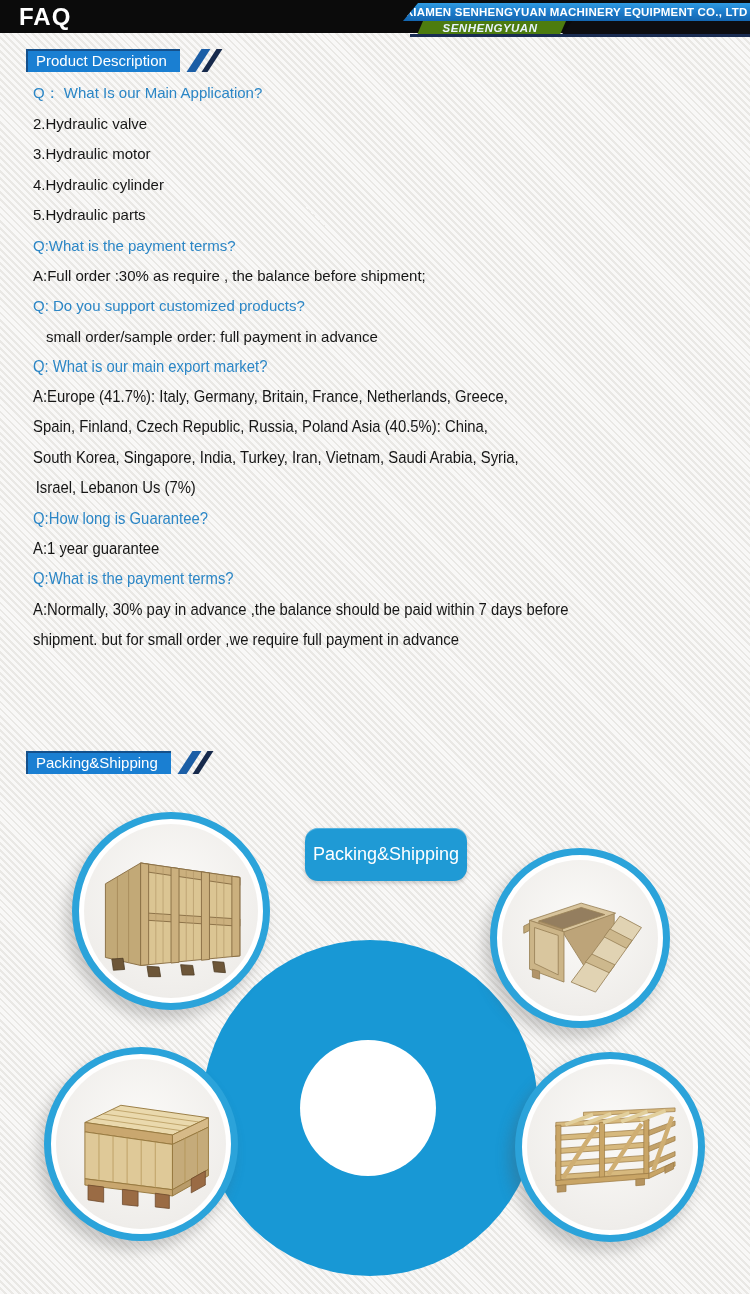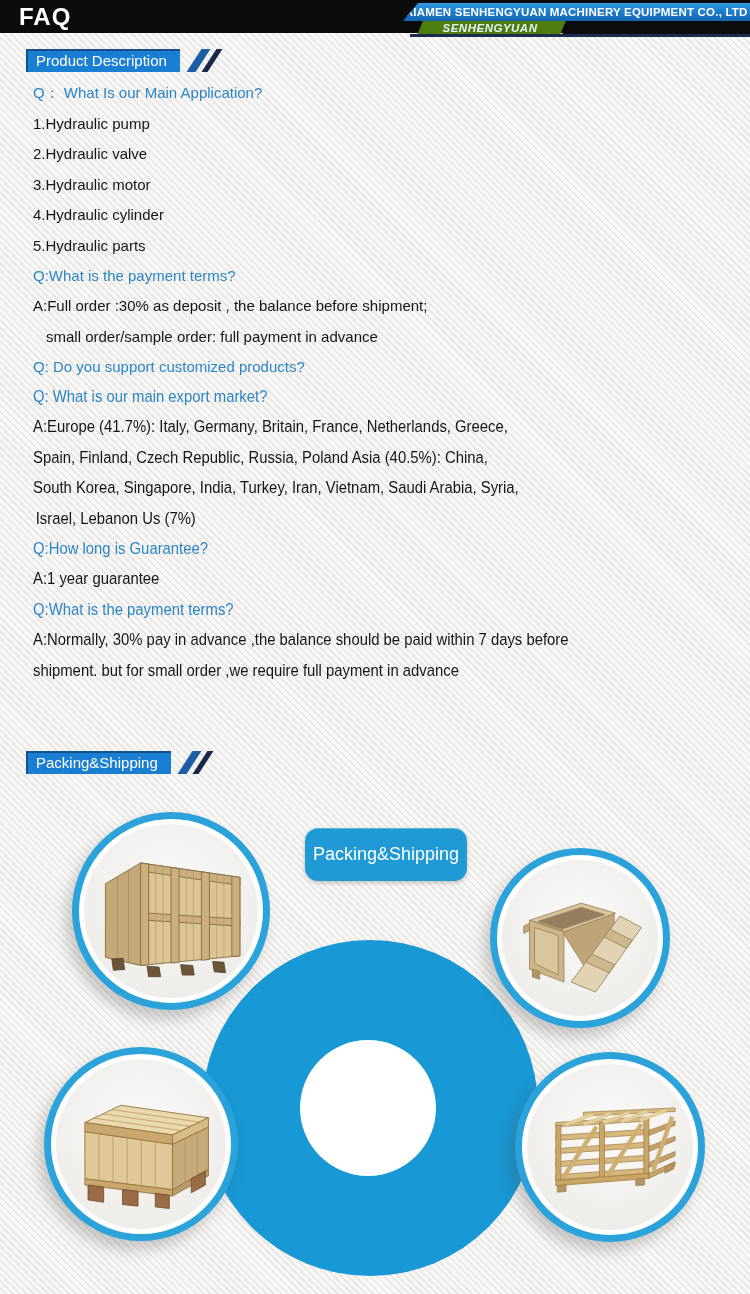--- a/index.html
+++ b/index.html
@@ -75,29 +75,28 @@
 </div>
 
 <div class="sec-header" style="top:45px;">
   <div class="sec-box">Product Description</div>
   <div class="slash s1"></div>
   <div class="slash s2"></div>
 </div>
 
 <div class="faq-lines">
   <div class="line q">Q： What Is our Main Application?</div>
-  <div class="line a">1.Hydraulic pump</div>
   <div class="line a">2.Hydraulic valve</div>
   <div class="line a">3.Hydraulic motor</div>
   <div class="line a">4.Hydraulic cylinder</div>
   <div class="line a">5.Hydraulic parts</div>
   <div class="line q">Q:What is the payment terms?</div>
-  <div class="line a">A:Full order :30% as deposit , the balance before shipment;</div>
+  <div class="line a">A:Full order :30% as require , the balance before shipment;</div>
+  <div class="line q">Q: Do you support customized products?</div>
   <div class="line a indent">small order/sample order: full payment in advance</div>
-  <div class="line q">Q: Do you support customized products?</div>
   <div class="line q narrow">Q: What is our main export market?</div>
   <div class="line a narrow">A:Europe (41.7%): Italy, Germany, Britain, France, Netherlands, Greece,</div>
   <div class="line a narrow">Spain, Finland, Czech Republic, Russia, Poland Asia (40.5%): China,</div>
   <div class="line a narrow">South Korea, Singapore, India, Turkey, Iran, Vietnam, Saudi Arabia, Syria,</div>
   <div class="line a narrow indent-sm">Israel, Lebanon Us (7%)</div>
   <div class="line q narrow">Q:How long is Guarantee?</div>
   <div class="line a narrow">A:1 year guarantee</div>
   <div class="line q narrow">Q:What is the payment terms?</div>
   <div class="line a narrow">A:Normally, 30% pay in advance ,the balance should be paid within 7 days before</div>
   <div class="line a narrow">shipment. but for small order ,we require full payment in advance</div>

